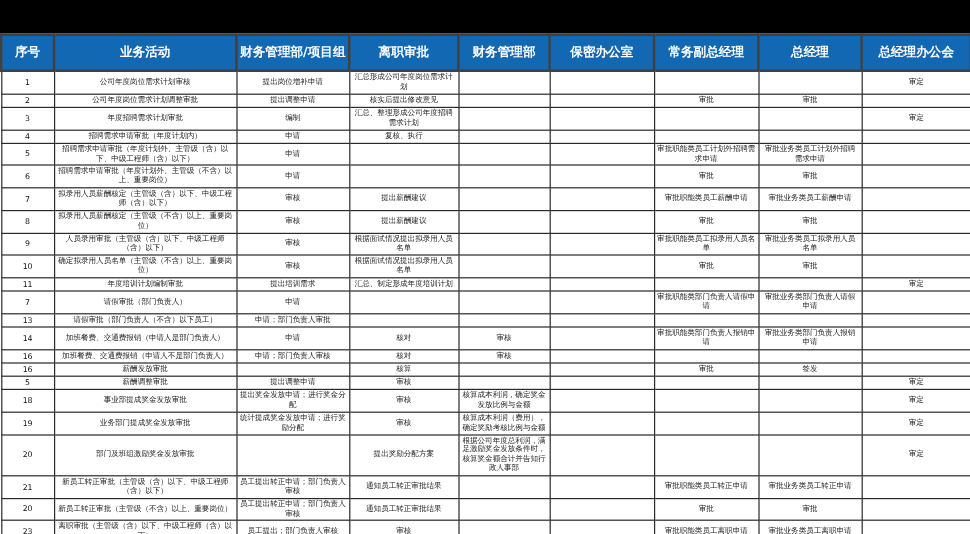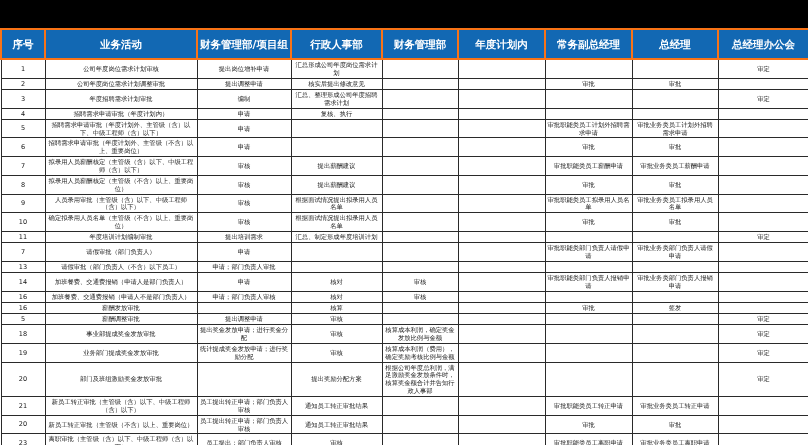--- a/index.html
+++ b/index.html
@@ -16,21 +16,21 @@
     border-collapse:collapse;
     table-layout:fixed;
     width:808px;
     background:#fff;
   }
   th{
     background:var(--header-bg,#1268b3);
     color:var(--header-fg,#ffffff);
     font-size:10.5px;
     font-weight:bold;
-    border:2px solid #f97316;
+    border:2px solid #404040;
     padding:2px 1px;
     height:24px;
     line-height:1.15;
     text-align:center;
   }
   td{
     border:1px solid #2a2a2a;
     font-size:6.3px;
     line-height:1.25;
     color:#222;
@@ -56,23 +56,23 @@
         <col style="width:87px">
       <col style="width:87px">
         <col style="width:86px">
         <col style="width:91px">
     </colgroup>
     <thead>
       <tr>
           <th>序号</th>
           <th>业务活动</th>
           <th>财务管理部/项目组</th>
-          <th>行政人事部</th>
+          <th>离职审批</th>
           <th>财务管理部</th>
-          <th>年度计划内</th>
+          <th>保密办公室</th>
           <th>常务副总经理</th>
           <th>总经理</th>
           <th>总经理办公会</th>
         </tr>
     </thead>
     <tbody>
         <tr>
           <td class="num">1</td>
           <td>公司年度岗位需求计划审核</td>
           <td>提出岗位增补申请</td>

